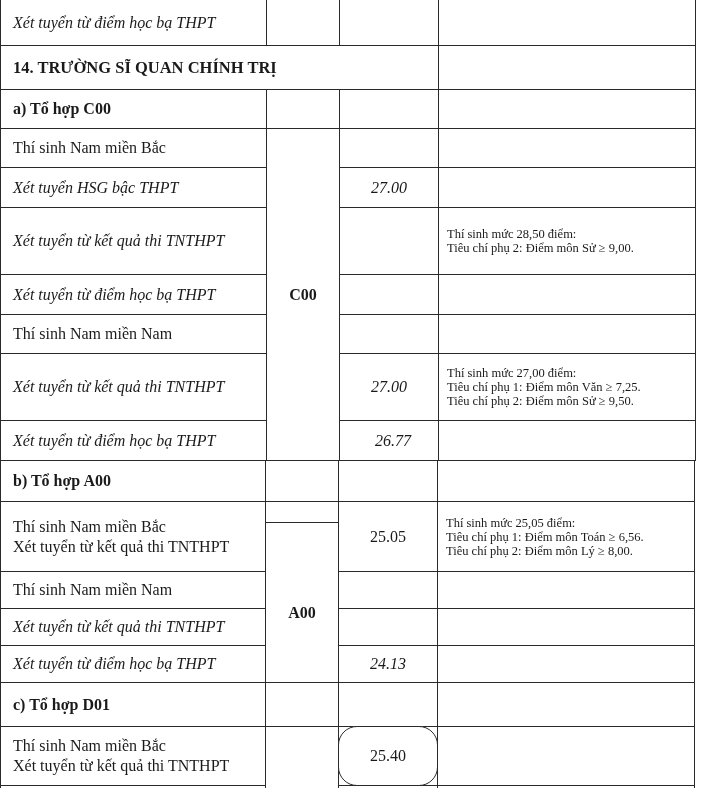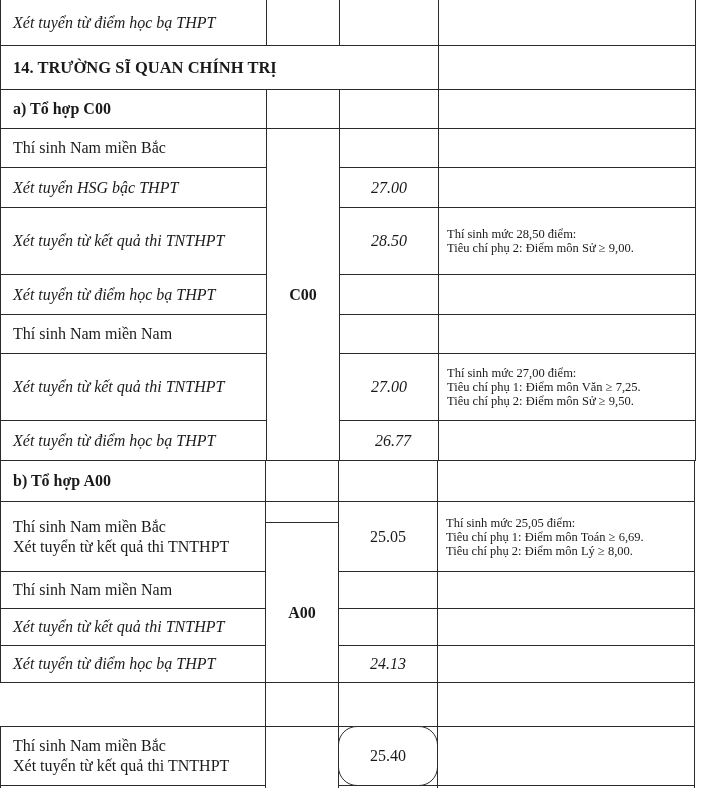--- a/index.html
+++ b/index.html
@@ -37,21 +37,20 @@
 
   <div class="cell c1" style="left:0;top:128px;width:267px;height:40px;">Thí sinh Nam miền Bắc</div>
   <div class="cell" style="left:339px;top:128px;width:100px;height:40px;"></div>
   <div class="cell" style="left:438px;top:128px;width:258px;height:40px;"></div>
 
   <div class="cell c1 it" style="left:0;top:167px;width:267px;height:41px;">Xét tuyển HSG bậc THPT</div>
   <div class="cell center it score" style="left:339px;top:167px;width:100px;height:41px;">27.00</div>
   <div class="cell" style="left:438px;top:167px;width:258px;height:41px;"></div>
 
   <div class="cell c1 it" style="left:0;top:207px;width:267px;height:68px;">Xét tuyển từ kết quả thi TNTHPT</div>
-  <div class="cell center it score" style="left:339px;top:207px;width:100px;height:68px;">28.50</div>
   <div class="cell note" style="left:438px;top:207px;width:258px;height:68px;">
     <span>Thí sinh mức 28,50 điểm:</span>
     <span>Tiêu chí phụ 2: Điểm môn Sử  ≥ 9,00.</span>
   </div>
 
   <div class="cell c1 it" style="left:0;top:274px;width:267px;height:41px;">Xét tuyển từ điểm học bạ THPT</div>
   <div class="cell" style="left:339px;top:274px;width:100px;height:41px;"></div>
   <div class="cell" style="left:438px;top:274px;width:258px;height:41px;"></div>
 
   <div class="cell c1" style="left:0;top:314px;width:267px;height:40px;">Thí sinh Nam miền Nam</div>
@@ -77,35 +76,36 @@
 
   <div class="cell center bold" style="left:265px;top:501px;width:74px;height:182px;font-size:16px;margin-top:21px;">A00</div>
 
   <div class="cell c1 multi" style="left:0;top:501px;width:266px;height:71px;">
     <span>Thí sinh Nam miền Bắc</span>
     <span>Xét tuyển từ kết quả thi TNTHPT</span>
   </div>
   <div class="cell center score" style="left:338px;top:501px;width:100px;height:71px;">25.05</div>
   <div class="cell note" style="left:437px;top:501px;width:258px;height:71px;">
     <span>Thí sinh mức 25,05 điểm:</span>
-    <span>Tiêu chí phụ 1: Điểm môn Toán  ≥ 6,69.</span>
+    <span>Tiêu chí phụ 1: Điểm môn Toán  ≥ 6,56.</span>
     <span>Tiêu chí phụ 2: Điểm môn Lý  ≥ 8,00.</span>
   </div>
 
   <div class="cell c1" style="left:0;top:571px;width:266px;height:38px;">Thí sinh Nam miền Nam</div>
   <div class="cell" style="left:338px;top:571px;width:100px;height:38px;"></div>
   <div class="cell" style="left:437px;top:571px;width:258px;height:38px;"></div>
 
   <div class="cell c1 it" style="left:0;top:608px;width:266px;height:38px;">Xét tuyển từ kết quả thi TNTHPT</div>
   <div class="cell" style="left:437px;top:608px;width:258px;height:38px;"></div>
 
   <div class="cell c1 it" style="left:0;top:645px;width:266px;height:38px;">Xét tuyển từ điểm học bạ THPT</div>
   <div class="cell center it score" style="left:338px;top:645px;width:100px;height:38px;">24.13</div>
   <div class="cell" style="left:437px;top:645px;width:258px;height:38px;"></div>
 
+  <div class="cell c1 bold" style="left:0;top:682px;width:266px;height:45px;">c) Tổ hợp D01</div>
   <div class="cell" style="left:265px;top:682px;width:74px;height:45px;"></div>
   <div class="cell" style="left:338px;top:682px;width:100px;height:45px;"></div>
   <div class="cell" style="left:437px;top:682px;width:258px;height:45px;"></div>
 
   <div class="cell c1 multi" style="left:0;top:726px;width:266px;height:60px;">
     <span>Thí sinh Nam miền Bắc</span>
     <span>Xét tuyển từ kết quả thi TNTHPT</span>
   </div>
   <div class="cell" style="left:265px;top:726px;width:74px;height:70px;"></div>
   <div class="cell center score" style="left:338px;top:726px;width:100px;height:60px;border-radius:19px;">25.40</div>

